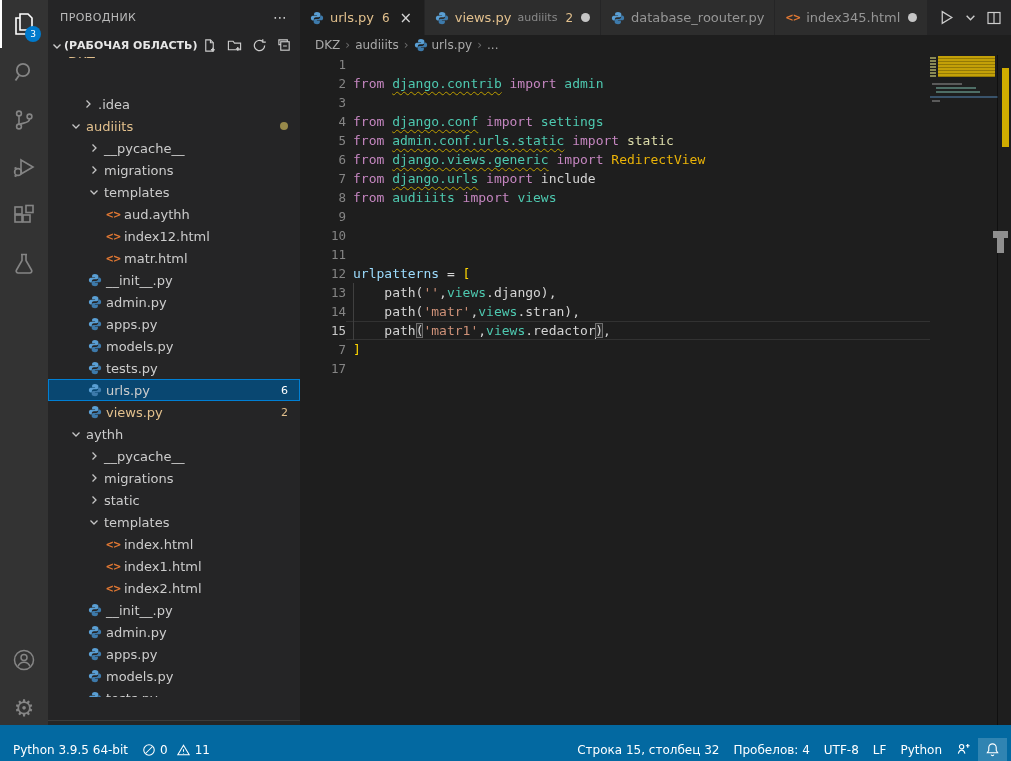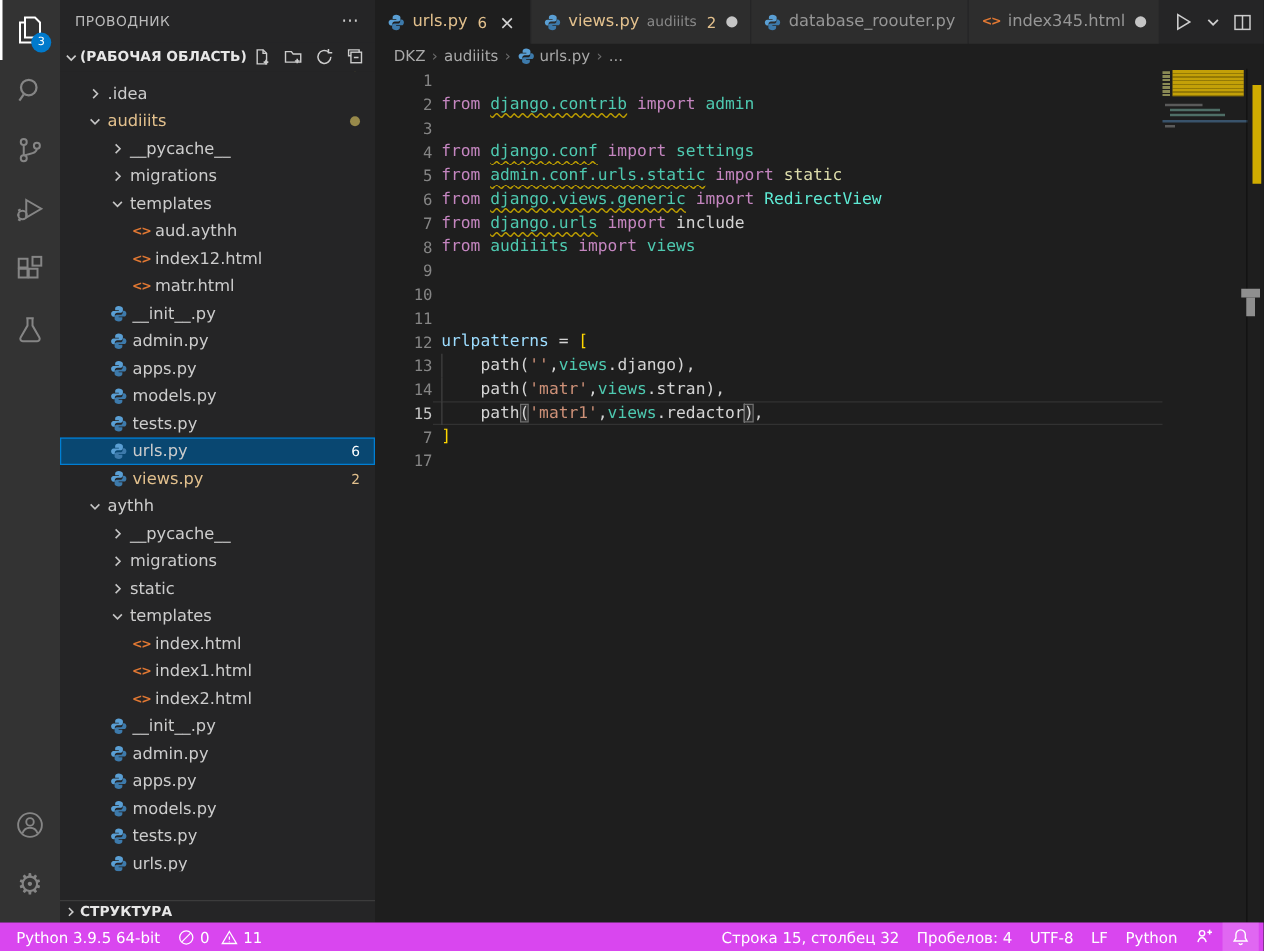--- a/index.html
+++ b/index.html
@@ -64,21 +64,21 @@
   .breadcrumbs .bc { display:flex; align-items:center; gap:4px; cursor:pointer; }
 
   .codearea { position:absolute; left:0; top:55px; right:0; bottom:0; font-family:"DejaVu Sans Mono", monospace; font-size:13px; }
   .line { display:flex; height:19px; line-height:19px; }
   .ln { width:46px; text-align:right; color:#858585; flex:none; font-size:12.5px; }
   .line.cur .ln { color:#c6c6c6; }
   .lc { flex:1; padding-left:7px; white-space:pre; position:relative; margin-right:81px; }
   .line.cur .lc { box-shadow: inset 0 1px 0 #323232, inset 0 -1px 0 #323232; }
   .lc.guide::before { content:''; position:absolute; left:7px; top:0; bottom:0; width:1px; background:#404040; }
   .k { color:#c586c0; } .m { color:#4ec9b0; } .p { color:#d4d4d4; } .f { color:#dcdcaa; }
-  .v { color:#9cdcfe; } .s { color:#ce9178; } .b { color:#ffd700; } .d { color:#5eead4;text-align:right; }
+  .v { color:#9cdcfe; } .s { color:#ce9178; } .b { color:#ffd700; } .d { color:#eab308;text-align:right; }
   .mw { color:#4ec9b0; text-decoration:underline; text-decoration-style:wavy; text-decoration-color:#bd9e00;
         text-decoration-thickness:1px; text-underline-offset:3px; }
   .pb { color:#d4d4d4; outline:1px solid #6e6e6e; outline-offset:-1px; background:rgba(110,110,110,.18); }
   .cursor { display:inline-block; width:1.5px; height:15px; background:#d7d7d7; vertical-align:middle; margin:0 -1px; }
 
   
   .minimap { position:absolute; right:13px; top:55px; width:68px; height:130px; }
   .mm-blob { position:absolute; left:8px; top:1px; width:57px; height:21px; background:#c3a008;
              background-image:repeating-linear-gradient(0deg, rgba(60,50,0,.35) 0 1px, transparent 1px 3px); }
   .mm-edge { position:absolute; left:0; top:2px; width:6px; height:20px;
@@ -92,21 +92,21 @@
   .scroll-sep { position:absolute; right:13px; top:55px; bottom:0; width:1px; background:rgba(0,0,0,.45); }
   .t-marker { position:absolute; right:3px; top:231px; width:15px; height:7px; background:#8f8f8f; }
   .t-marker::after { content:''; position:absolute; left:4px; top:7px; width:7px; height:15px; background:#8f8f8f; }
 
   
   .toast { position:absolute; right:9px; bottom:25px; height:28px; background:#252526; border:1px solid #4d4d4d;
            box-shadow:0 2px 8px rgba(0,0,0,.5); display:flex; align-items:center; padding:0 14px;
            font-size:13px; color:#cccccc; z-index:20; }
 
   
-  .statusbar { position:absolute; left:0; bottom:0; width:1011px; height:23px; background:#d946ef; color:#ffffff;
+  .statusbar { position:absolute; left:0; bottom:0; width:1011px; height:36px; background:#0369a1; color:#ffffff;
                display:flex; align-items:flex-end; font-size:12px; z-index:10; }
   .sb-item { display:flex; align-items:center; gap:4px; padding:0 7px; height:23px; cursor:pointer; }
   .sb-left { display:flex; align-items:center; margin-left:6px; }
   .sb-right { margin-left:auto; display:flex; align-items:center; margin-right:4px; }
   .sb-item.hov { background:rgba(255,255,255,.18); }
   svg { display:block; }
 </style>
 </head>
 <body>
 
@@ -230,21 +230,21 @@
           <span class="chev">
             <svg width="10" height="10" viewBox="0 0 10 10" fill="none" stroke="currentColor" stroke-width="1.3">
               <path d="M1.5 3.5 5 7l3.5-3.5"></path>
             </svg>
           </span>
           <span class="lbl">DKZ</span>
           <span class="right">
             <span class="dot"></span>
           </span>
         </div>
-        <div class="trow" style="padding-left: 20px;">
+        <div class="trow" style="padding-left: 32px; margin-top: 29px;">
           <span class="chev">
             <svg width="10" height="10" viewBox="0 0 10 10" fill="none" stroke="currentColor" stroke-width="1.3">
               <path d="M3.5 1.5 7 5 3.5 8.5"></path>
             </svg>
           </span>
           <span class="lbl">.idea</span>
           <span class="right"></span>
         </div>
         <div class="trow mod" style="padding-left: 20px;">
           <span class="chev">

